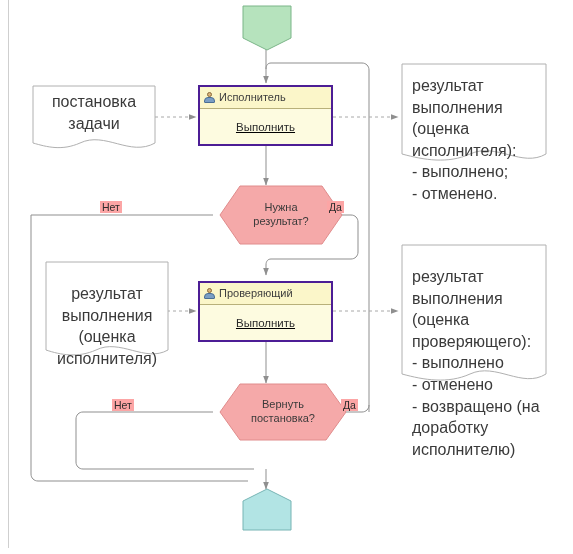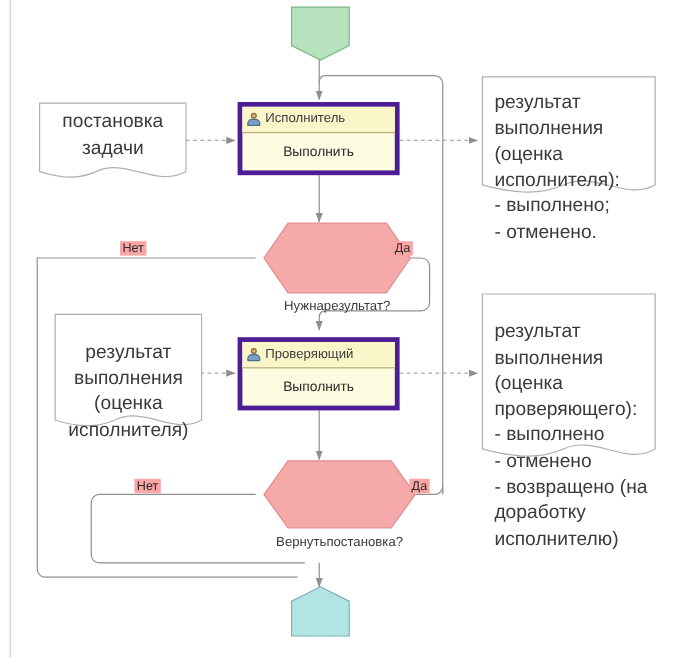--- a/index.html
+++ b/index.html
@@ -3,29 +3,29 @@
 <meta charset="utf-8">
 <style>
   html,body{margin:0;padding:0;background:#ffffff;}
   body{font-family:"Liberation Sans", sans-serif;}
   #canvas{position:relative;width:573px;height:554px;background:#ffffff;overflow:hidden;}
   #frame{position:absolute;left:8px;top:0px;width:557px;height:548px;border-left:1px solid #cfcfcf;box-sizing:border-box;}
   svg.layer{position:absolute;left:0;top:0;width:573px;height:554px;overflow:visible;}
   .node{position:absolute;box-sizing:border-box;}
 
   
-  .task{border:4px solid #4c1d95;background:#fdfbe0;}
+  .task{border:2px solid #4c1d95;background:#fdfbe0;}
   .task .hdr{height:21px;border-bottom:1px solid #b8b07a;background:#fbf6c9;
              display:flex;align-items:center;padding-left:4px;gap:4px;}
   .task .hdr-label{font-size:11px;color:#3d3d3d;line-height:1;}
-  .task .body{height:calc(100% - 22px);display:flex;align-items:center;justify-content:center;}
+  .task .body{height:calc(100% - 22px);display:flex;align-items:center;justify-content:center;text-decoration:underline;}
   .task .body-label{font-size:11.5px;color:#2b2b2b;}
   .hex-label{position:absolute;left:0;top:0;width:100%;height:100%;
-             display:flex;flex-direction:row;align-items:center;justify-content:center;
-             font-size:11px;color:#3a3a3a;line-height:1.25;text-align:center;pointer-events:none;margin-top:41px;}
+             display:flex;flex-direction:column;align-items:center;justify-content:center;
+             font-size:11px;color:#3a3a3a;line-height:1.25;text-align:center;pointer-events:none;}
 
   
   .doc-text{position:absolute;box-sizing:border-box;font-size:16px;color:#3a3a3a;line-height:1.35;white-space:pre-line;}
   .doc-text.center{text-align:center;}
   .doc-text.left{text-align:left;}
 
   .edge-label{position:absolute;font-size:10.5px;color:#2b2b2b;background:#fca5a5;padding:0 2px;}
 
   .usericon{width:11px;height:11px;position:relative;display:inline-block;}
   .usericon .head{position:absolute;left:3px;top:0px;width:5px;height:5px;border-radius:50%;background:#d8b27a;border:1px solid #8a6a3a;box-sizing:border-box;}

